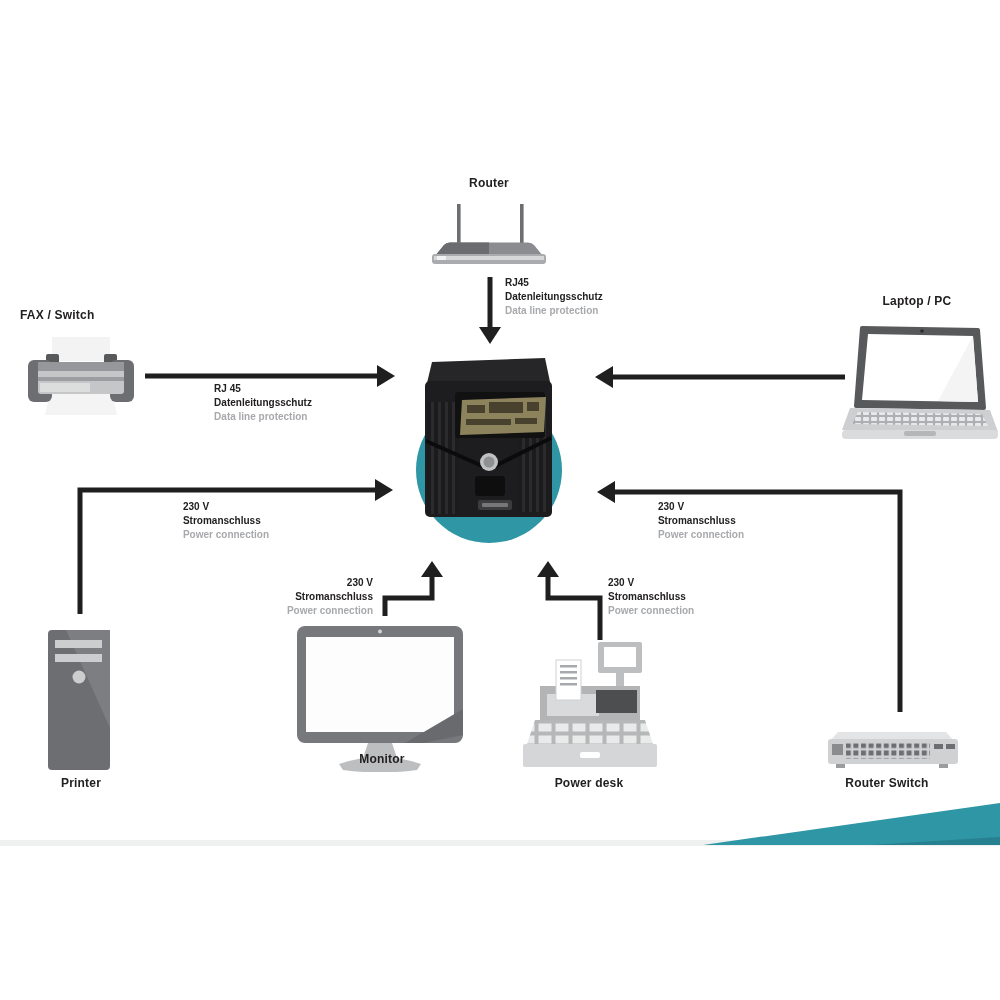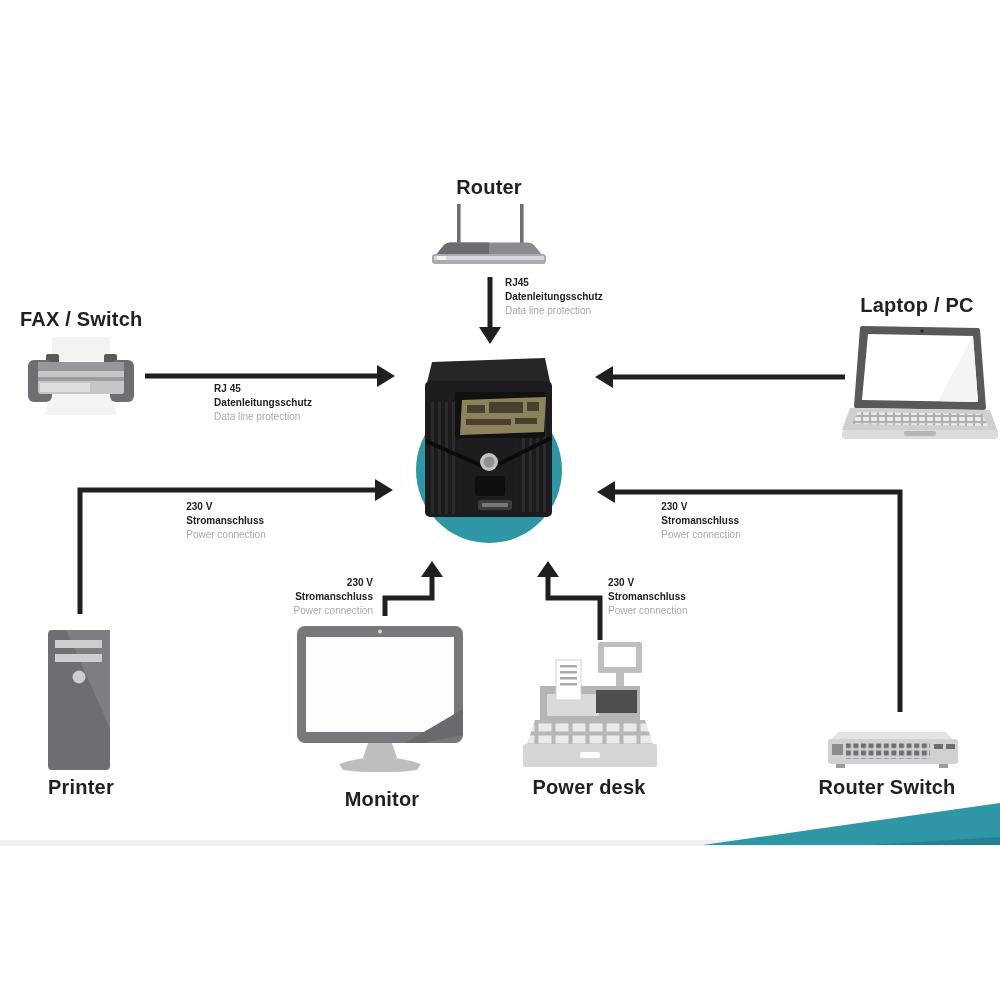--- a/index.html
+++ b/index.html
@@ -1,26 +1,26 @@
 <!DOCTYPE html>
 <html><head>
 <meta charset="utf-8">
 <style>
   * { margin:0; padding:0; box-sizing:border-box; }
   html,body { background:#fff; }
   body { font-family:"Liberation Sans", sans-serif; color:#232021; }
   .canvas { position:relative; width:1000px; height:1000px; background:#ffffff; overflow:hidden; }
 
   .abs { position:absolute; }
-  .node-label { font-weight:700; font-size:20px; color:#232021; letter-spacing:.2px; white-space:nowrap; }
+  .node-label { font-weight:700; font-size:12px; color:#232021; letter-spacing:.2px; white-space:nowrap; }
   .centered { transform:translateX(-50%); text-align:center; }
 
   .conn-label { font-size:10px; line-height:13.8px; white-space:nowrap; }
   .conn-label .b { font-weight:700; color:#232021; display:block; }
-  .conn-label .g { font-weight:400; color:#a7a9ac; display:block; }
+  .conn-label .g { font-weight:700; color:#a7a9ac; display:block; }
   .ta-c { text-align:left; transform:translateX(-50%); }
   .ta-r { text-align:right; }
   .ta-l { text-align:left; }
 
   .ups-circle { position:absolute; left:416px; top:397px; width:146px; height:146px;
                 border-radius:50%; background:#2e96a4; }
 
   .footer-band { position:absolute; left:0; top:840px; width:1000px; height:6px; background:#eff0f0; }
   svg { display:block; }
 </style>
@@ -163,21 +163,21 @@
   <div class="abs node-label centered" style="left:81px;top:776px">Printer</div>
 
   <svg class="abs" style="left:295px;top:624px" width="172" height="148" viewBox="0 0 172 148">
     <rect x="2" y="2" width="166" height="117" rx="8" fill="#77787b"></rect>
     <rect x="11" y="13" width="148" height="95" fill="#fdfdfd"></rect>
     <circle cx="85" cy="7.5" r="2" fill="#d1d3d4"></circle>
     <polygon points="168,85 168,111 128,119 110,119" fill="#696a6d"></polygon>
     <polygon points="73,119 97,119 102,134 68,134" fill="#bcbec0"></polygon>
     <path d="M44,140 Q85,126 126,140 L122,146 Q85,151 48,146 Z" fill="#bcbec0"></path>
   </svg>
-  <div class="abs node-label centered" style="left:382px;top:788px">Monitor</div>
+  <div class="abs node-label centered" style="left:382px;top:752px">Monitor</div>
 
   <svg class="abs" style="left:520px;top:638px" width="140" height="132" viewBox="0 0 140 132">
     <defs>
       <pattern id="ckeys" width="17" height="12" patternUnits="userSpaceOnUse">
         <rect width="17" height="12" fill="#b5b7b9"></rect>
         <rect x="1.5" y="1.5" width="13" height="8" fill="#e9eaea"></rect>
       </pattern>
     </defs>
     <rect x="78" y="4" width="44" height="31" rx="2" fill="#bcbec0"></rect>
     <rect x="84" y="9" width="32" height="20" fill="#ffffff"></rect>

